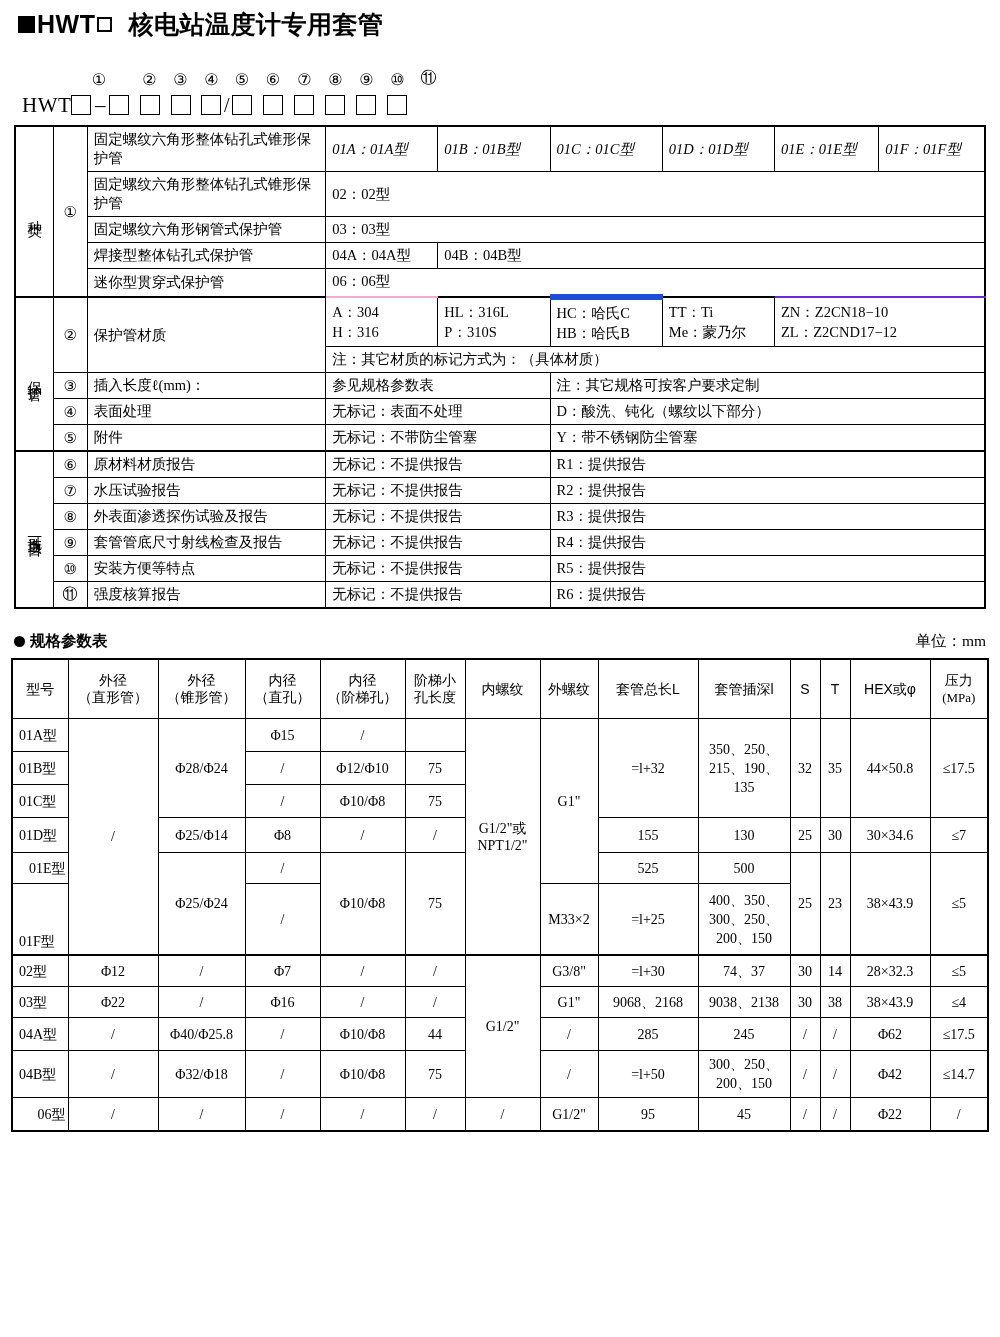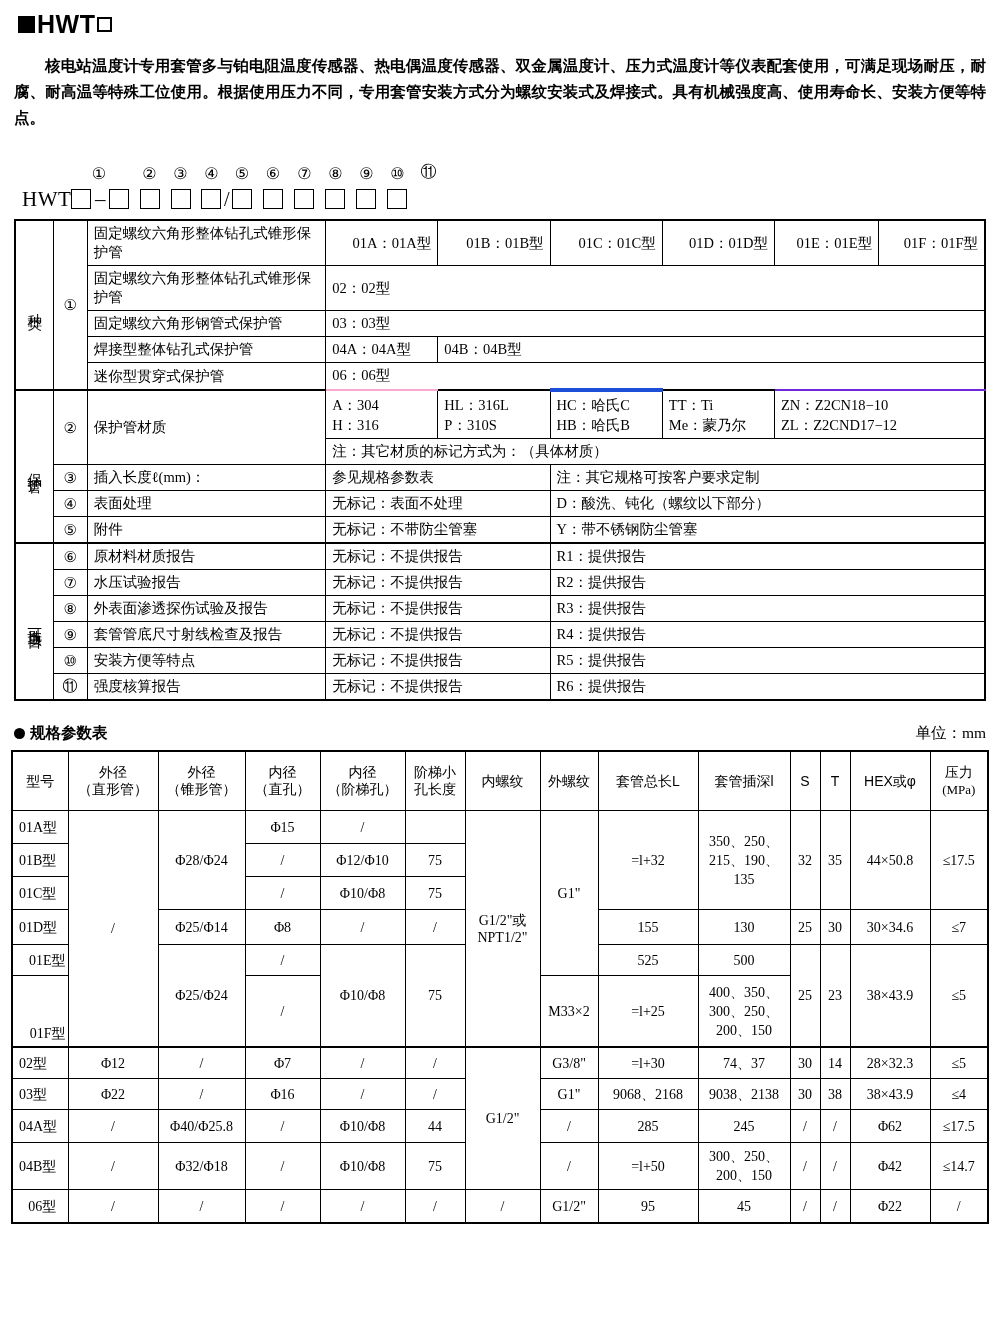--- a/index.html
+++ b/index.html
@@ -37,21 +37,21 @@
   .dash{display:inline-block;width:18px;text-align:center;}
   .slash{display:inline-block;width:11px;text-align:center;font-size:20px;}
 
   
   table{border-collapse:collapse;font-size:14.5px;}
   .maintable{width:972px;margin:0 auto;border:2px solid #000;table-layout:fixed;}
   .maintable td{border:1px solid #000;padding:3px 6px;vertical-align:middle;
     font-family:"Liberation Serif","DejaVu Serif",serif;}
   .vert{writing-mode:vertical-rl;text-orientation:upright;letter-spacing:3px;
     text-align:center;white-space:nowrap;}
-  .ctr{text-align:right;}
+  .ctr{text-align:left;font-style:italic;}
   .num{text-align:center;font-size:15px;width:30px;}
   .cn{font-family:"Liberation Sans","DejaVu Sans",sans-serif;}
 
   
   .spec-head{display:flex;justify-content:space-between;align-items:flex-end;
     margin:22px 14px 6px 14px;font-size:15.5px;}
   .spec-head .left{font-family:"Liberation Sans","DejaVu Sans",sans-serif;font-weight:bold;}
   .bullet{display:inline-block;width:11px;height:11px;border-radius:50%;background:#000;
     margin-right:5px;vertical-align:middle;}
   .spec-head .right{font-family:"Liberation Serif","DejaVu Serif",serif;}
@@ -64,23 +64,23 @@
 </style>
 </head>
 <body>
 
 <div class="page">
 
   <div class="title-row">
     <span class="sq-filled"></span>
     <span class="title-text">HWT</span>
     <span class="sq-hollow"></span>
+    <span class="title-text" style="margin-left:14px">核电站温度计专用套管</span>
   </div>
 
-  <div class="intro">核电站温度计专用套管多与铂电阻温度传感器、热电偶温度传感器、双金属温度计、压力式温度计等仪表配套使用，可满足现场耐压，耐腐、耐高温等特殊工位使用。根据使用压力不同，专用套管安装方式分为螺纹安装式及焊接式。具有机械强度高、使用寿命长、安装方便等特点。</div>
 
   <div class="model">
     <div class="circ-row">
       <span style="width:42px">①</span>
       <span style="width:14px"></span>
       <span style="width:31px">②</span>
       <span style="width:31px">③</span>
       <span style="width:31px">④</span>
       <span style="width:30px">⑤</span>
       <span style="width:32px">⑥</span>
@@ -164,21 +164,21 @@
         <td class="num" rowspan="2" style="border-top:2px solid #000">②</td>
         <td class="cn" rowspan="2" style="border-top:2px solid #000">保护管材质</td>
         <td style="border-top:2px solid #f9a8d4;line-height:20px">
           <div>A：304</div>
           <div>H：316</div>
         </td>
         <td style="border-top:2px solid #000;line-height:20px">
           <div>HL：316L</div>
           <div>P：310S</div>
         </td>
-        <td style="border-top:4px solid #1d4ed8;line-height:20px" class="cn">
+        <td style="border-top:6px solid #1d4ed8;line-height:20px" class="cn">
           <div>HC：哈氏C</div>
           <div>HB：哈氏B</div>
         </td>
         <td style="border-top:2px solid #000;line-height:20px" class="cn">
           <div>TT：Ti</div>
           <div>Me：蒙乃尔</div>
         </td>
         <td colspan="2" style="border-top:2px solid #6d28d9;line-height:20px">
           <div>ZN：Z2CN18−10</div>
           <div>ZL：Z2CND17−12</div>
@@ -364,21 +364,21 @@
         <td rowspan="2">75</td>
         <td>525</td>
         <td>500</td>
         <td rowspan="2">25</td>
         <td rowspan="2">23</td>
         <td rowspan="2">38×43.9</td>
         <td rowspan="2">≤5</td>
       </tr>
 
       <tr>
-        <td style="height:64px;text-align:right;padding-left:6px;vertical-align:bottom;padding-bottom:4px">01F型</td>
+        <td style="height:64px;text-align:left;padding-left:6px;vertical-align:bottom;padding-bottom:4px">01F型</td>
         <td>/</td>
         <td>M33×2</td>
         <td>=l+25</td>
         <td style="line-height:19px">400、350、300、250、200、150</td>
       </tr>
 
       <tr>
         <td style="height:26px;text-align:left;padding-left:6px;border-top:2px solid #000">02型</td>
         <td style="border-top:2px solid #000">Φ12</td>
         <td style="border-top:2px solid #000">/</td>
@@ -437,21 +437,21 @@
         <td>/</td>
         <td>=l+50</td>
         <td style="line-height:19px">300、250、200、150</td>
         <td>/</td>
         <td>/</td>
         <td>Φ42</td>
         <td>≤14.7</td>
       </tr>
 
       <tr>
-        <td style="height:28px;text-align:center;padding-left:6px">06型</td>
+        <td style="height:28px;text-align:right;padding-left:6px">06型</td>
         <td>/</td>
         <td>/</td>
         <td>/</td>
         <td>/</td>
         <td>/</td>
         <td>/</td>
         <td>G1/2"</td>
         <td>95</td>
         <td>45</td>
         <td>/</td>

